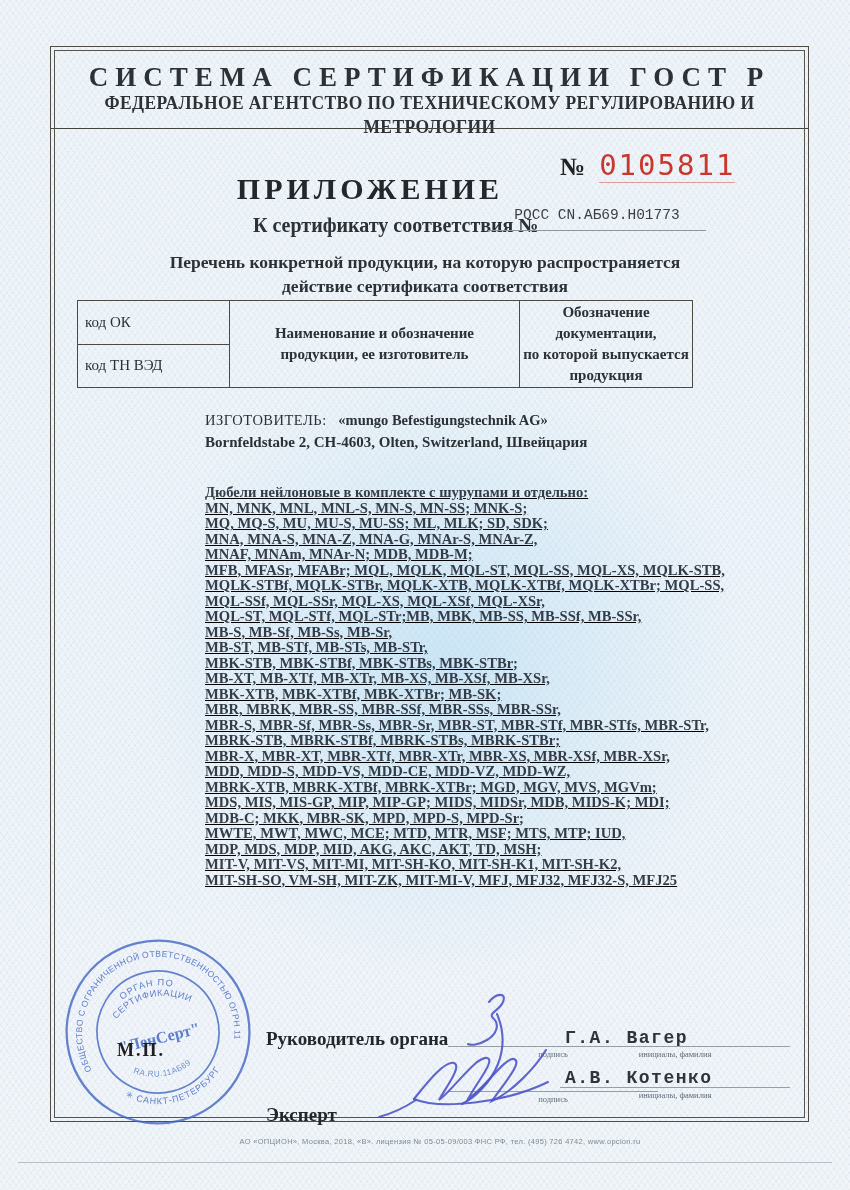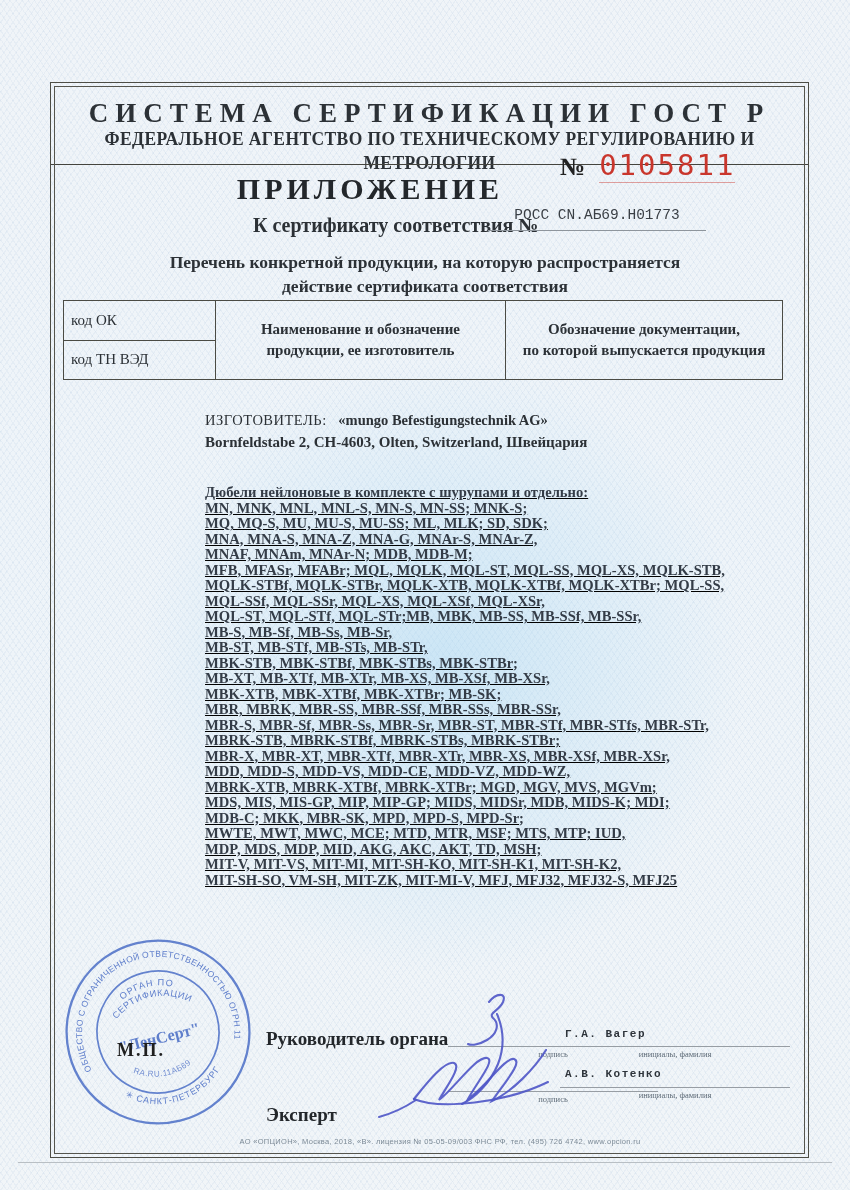--- a/index.html
+++ b/index.html
@@ -15,21 +15,20 @@
       repeating-linear-gradient(-55deg, rgba(130,165,205,.09) 0 1px, rgba(0,0,0,0) 1px 5px),
       linear-gradient(180deg,#f0f4f8 0%,#eef4f9 45%,#f1f5f8 100%);
   }
   .tint{
     position:absolute;left:0;top:0;width:850px;height:1190px;pointer-events:none;
     background:radial-gradient(ellipse 420px 430px at 52% 56%, rgba(168,215,242,.50), rgba(168,215,242,0) 72%);
   }
   .frame{
     position:absolute;left:50px;top:46px;width:757px;height:1074px;
     border:1.6px solid #4d4d45;
-    margin-top:36px;
   }
   .frame::after{
     content:"";position:absolute;inset:3px;border:1px solid #55554d;pointer-events:none;
   }
   .abs{position:absolute;}
   .hdr1{
     left:0;top:15px;width:100%;text-align:center;
     font-weight:bold;font-size:27px;letter-spacing:7px;color:#2c3136;
   }
   .hdr2{
@@ -53,21 +52,21 @@
   .cert-value{
     left:488px;top:207px;width:218px;text-align:center;
     font-family:"Liberation Mono", monospace;font-size:14.5px;color:#3a3f45;
     border-bottom:1px solid #8e959c;padding-bottom:7px;white-space:nowrap;
   }
   .subtitle{
     left:0;top:250px;width:850px;text-align:center;
     font-weight:bold;font-size:17.5px;color:#2c3136;line-height:24px;
   }
   table.spec{
-    position:absolute;left:63px;top:300px;width:720px;height:80px;
+    position:absolute;left:77px;top:300px;width:616px;height:80px;
     border-collapse:collapse;table-layout:fixed;
   }
   table.spec td{
     border:1.4px solid #4b4b44;font-size:15px;color:#2c3136;
     text-align:center;vertical-align:middle;line-height:21px;
   }
   table.spec td.codes{width:143px;text-align:left;padding-left:7px;font-size:15px;}
   table.spec td.c2{width:287px;font-weight:bold;}
   table.spec td.c3{font-weight:bold;}
   .maker{left:205px;top:412px;font-size:14.5px;color:#2c3136;white-space:nowrap;}
@@ -81,21 +80,21 @@
   .stamp{left:58px;top:932px;width:200px;height:200px;transform:rotate(-14deg);opacity:.92;}
   .mp{
     left:117px;top:1040px;font-size:18px;color:#1f1f1f;letter-spacing:2px;
     font-weight:bold;z-index:5;
   }
   .sig-label{font-size:19px;font-weight:bold;color:#23272b;white-space:nowrap;margin-left:36px;}
   .sig-line{border-bottom:1px solid #979da3;}
   .sig-caption{font-size:8.5px;color:#5d6a76;text-align:center;}
   .sig-name{
     font-family:"Liberation Mono", monospace;font-weight:bold;
-    font-size:11px;color:#2e343b;letter-spacing:1.5px;white-space:nowrap;
+    font-size:18px;color:#2e343b;letter-spacing:1.5px;white-space:nowrap;
   }
   .fineprint{
     left:180px;top:1137px;width:520px;text-align:center;
     font-family:"Liberation Sans", sans-serif;
     font-size:7.5px;color:#7c8a96;letter-spacing:.3px;white-space:nowrap;
   }
   .sig-overlay{left:0;top:0;width:850px;height:1190px;pointer-events:none;z-index:6;}
   .paper-edge{left:18px;top:1162px;width:814px;border-bottom:1px solid #b9bfc4;}
 </style>
 </head>

